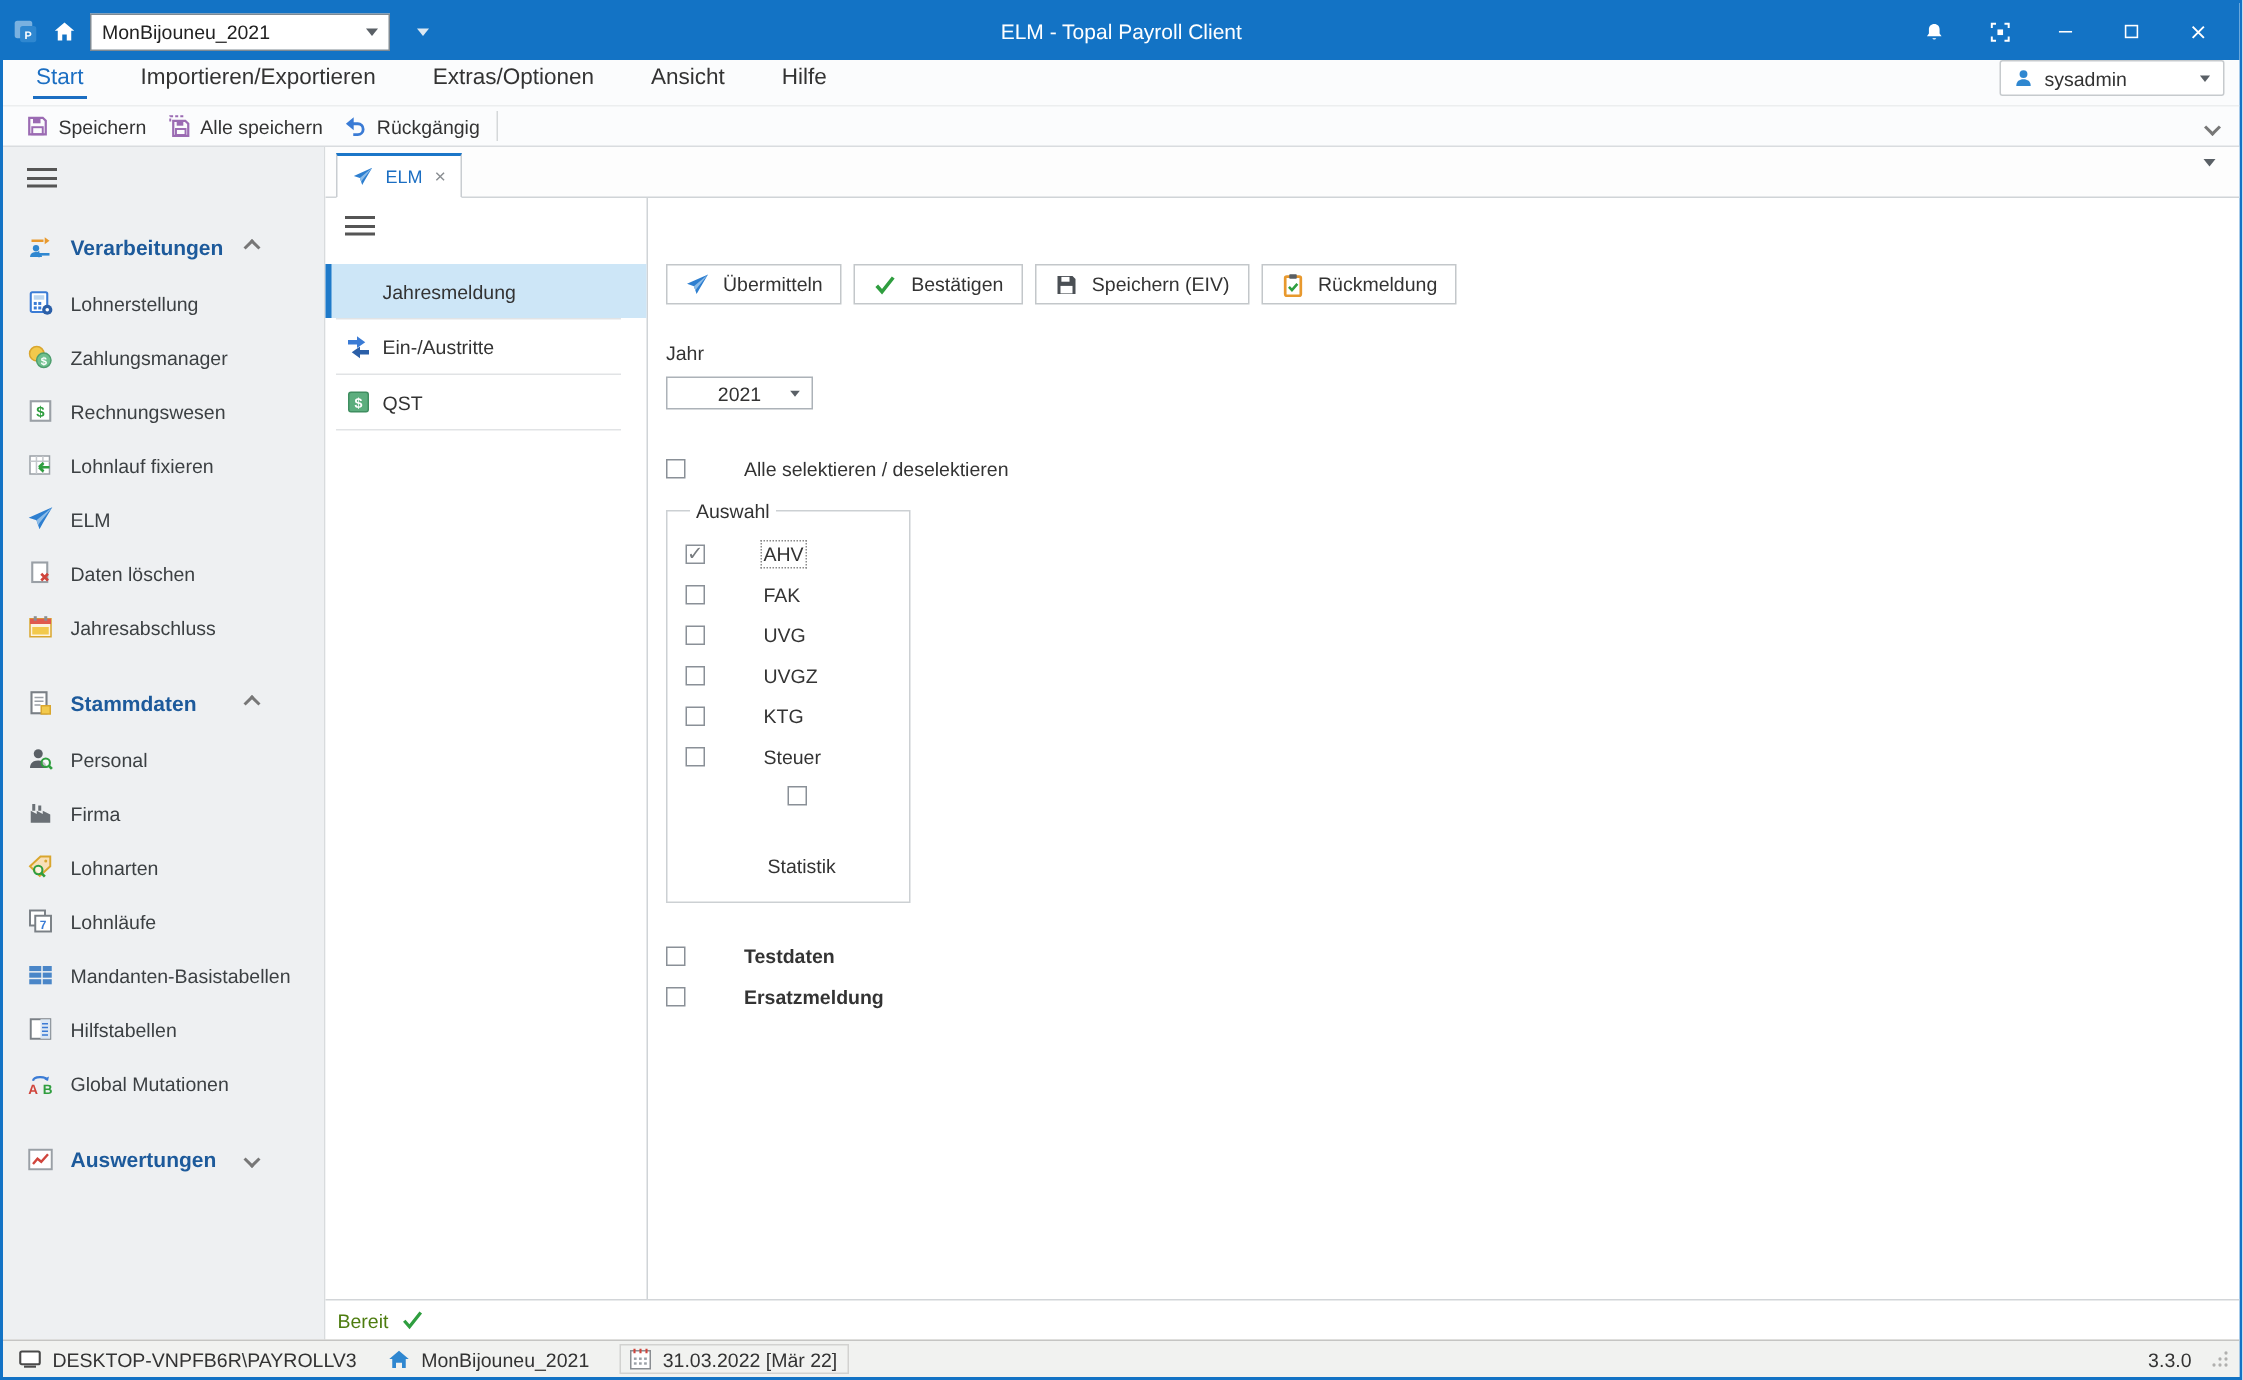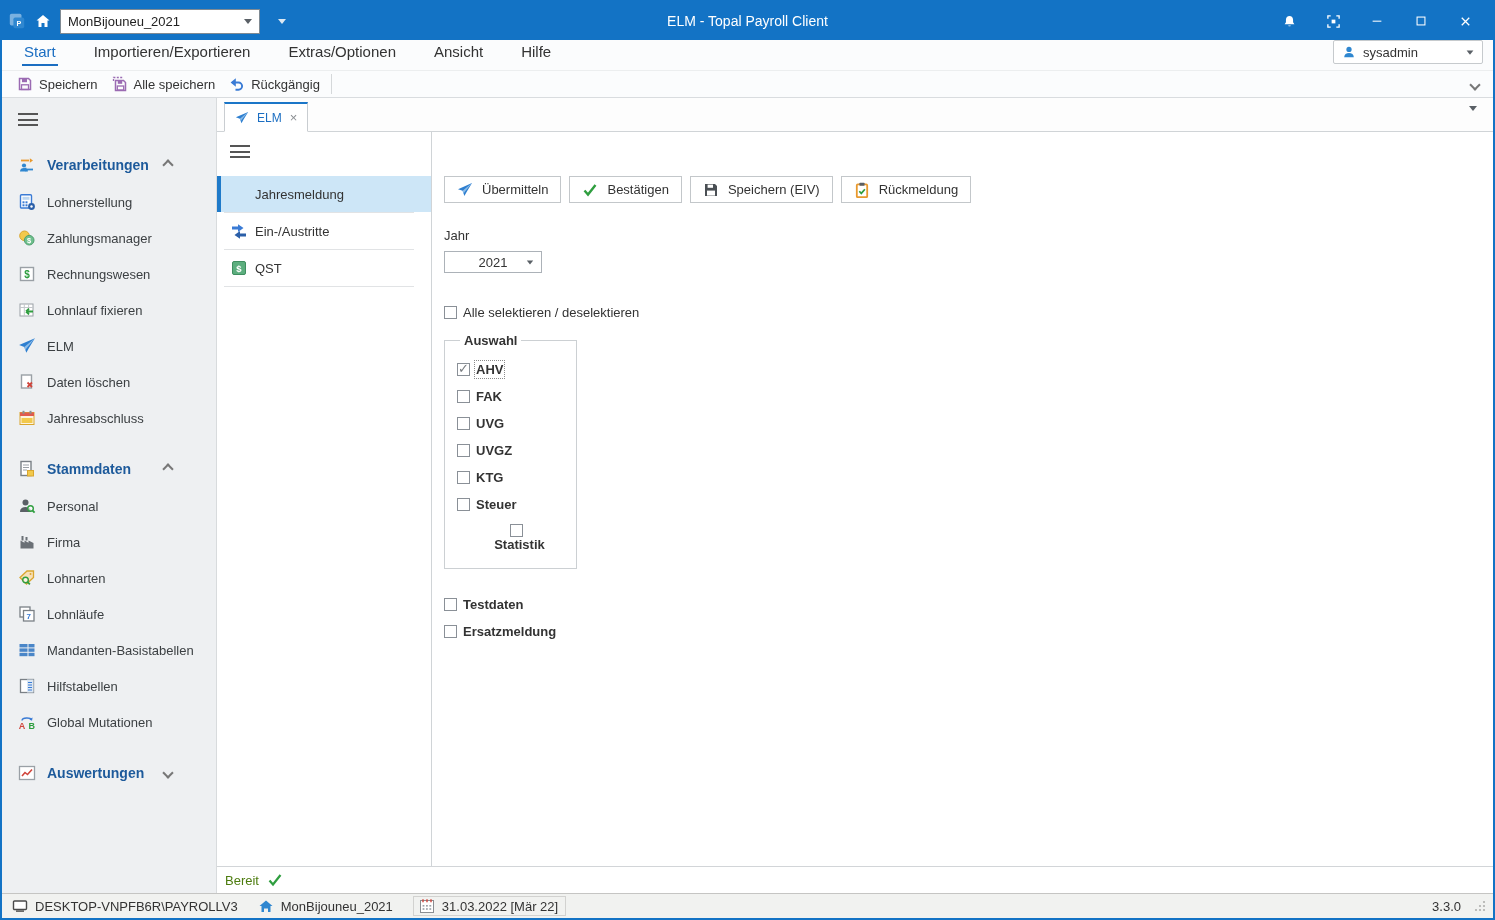--- a/index.html
+++ b/index.html
@@ -87,28 +87,28 @@
 
   
   .content { flex:1; padding:44px 20px 0 12px; font-size:13px; color:#333; }
   .btn-row { display:flex; gap:8px; }
   .btn { height:27px; border:1px solid #c3c7ca; background:#fff; display:flex; align-items:center;
          gap:9px; padding:0 12px; font-size:13px; color:#333; cursor:default; }
   .jahr-label { margin-top:25px; }
   .combo { margin-top:8px; width:98px; height:22px; border:1px solid #acb2b8; background:#fff;
            display:flex; align-items:center; justify-content:center; position:relative; font-size:13px; }
   .combo .arrow-down { position:absolute; right:7px; transform:scale(.8); }
-  .cb-row { display:flex; align-items:center; }
+  .cb-row { display:flex; align-items:center;gap:33px; }
   .cb { width:13px; height:13px; border:1px solid #8a9097; background:#fff; position:relative; flex:0 0 13px; }
   .cb.checked::after { content:"✓"; position:absolute; left:0; top:-3px; font-size:13px;
                        font-weight:bold; color:#777b7f; }
   .cb-label { margin-left:6px; }
   .cb-label.focused { outline:1px dotted #8a8a8a; outline-offset:1px; }
   .select-all { margin-top:32px; }
-  fieldset.auswahl { margin-top:13px; width:133px; border:1px solid #ccd0d3; padding:14px 0 16px 12px;font-weight:bold; }
+  fieldset.auswahl { margin-top:13px; width:163px; border:1px solid #ccd0d3; padding:14px 0 16px 12px; }
   fieldset.auswahl legend { font-size:13px; color:#333; padding:0 4px; margin-left:3px; }
   fieldset.auswahl .cb-row { margin-bottom:12px; }
   fieldset.auswahl .cb-row:last-child { margin-bottom:0;flex-direction:column; }
   .extras .cb-row { margin-top:12px; }
   .extras { margin-top:28px;font-weight:bold; }
 
   .bereit-row { flex:0 0 27px; border-top:1px solid #d2d5d8; display:flex; align-items:center;
                 gap:8px; padding-left:8px; font-size:13px; color:#4d7c0f; }
 
   

